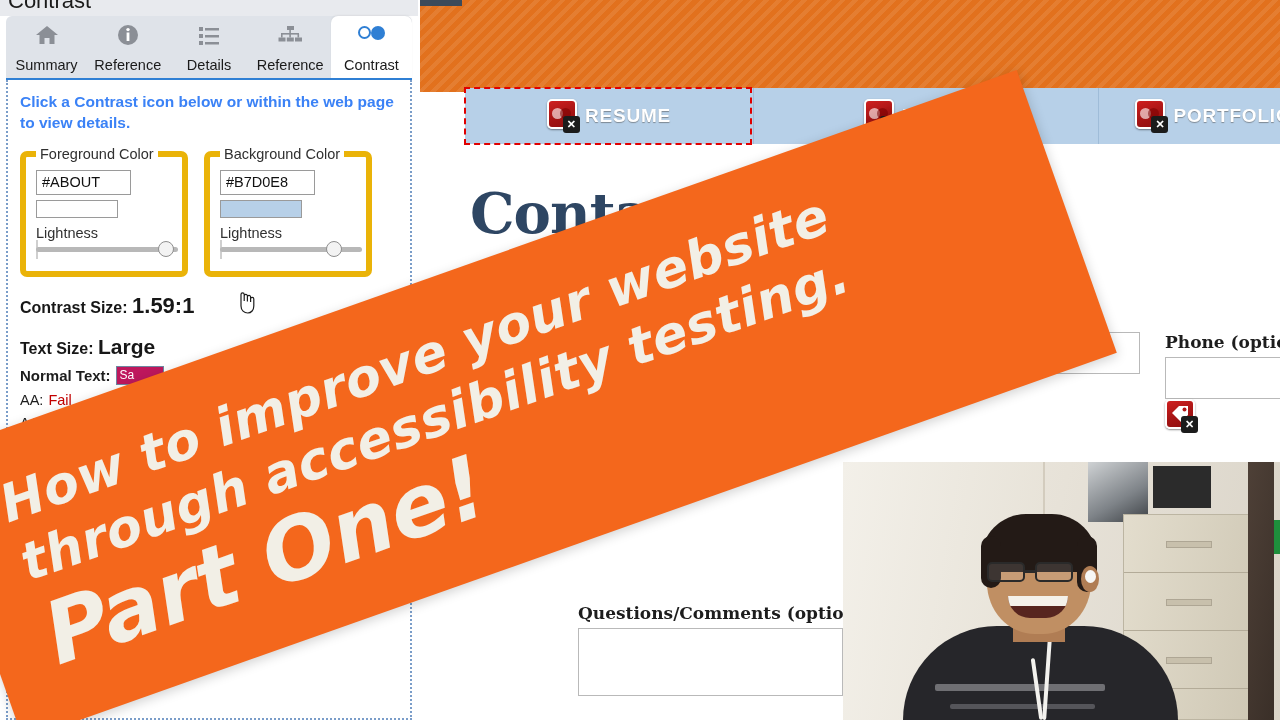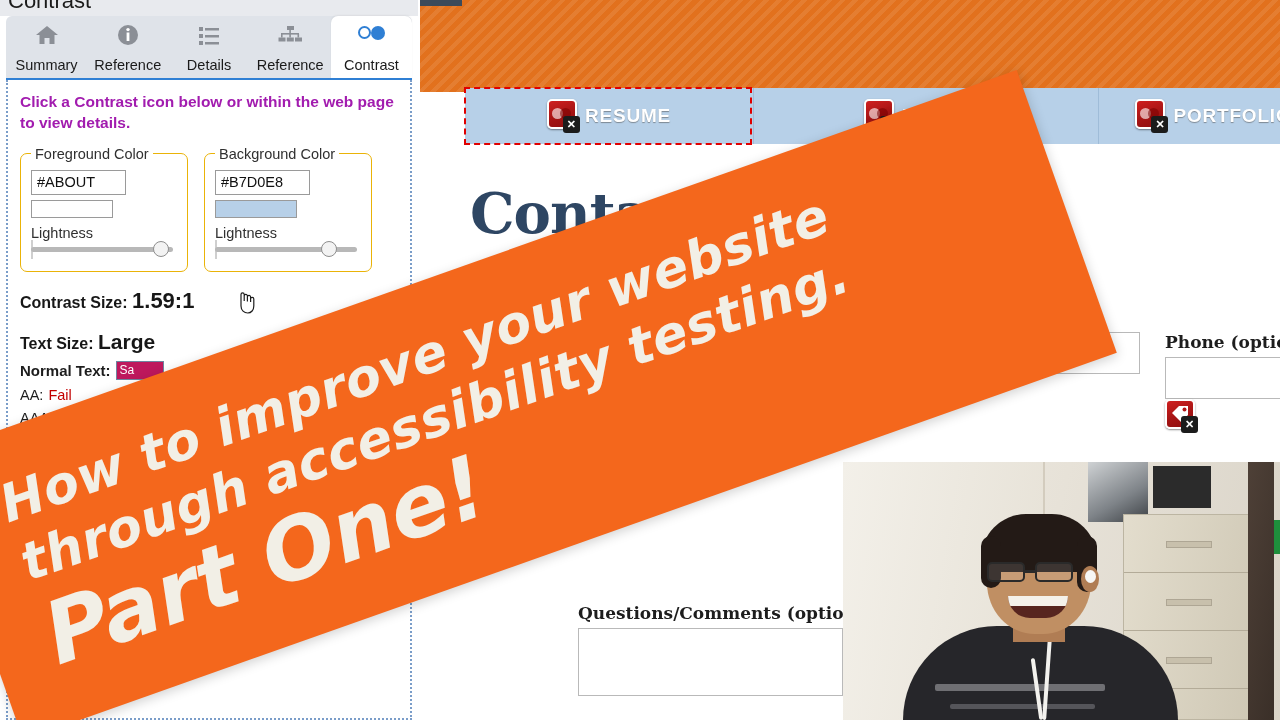--- a/index.html
+++ b/index.html
@@ -113,25 +113,25 @@
   .dot-f{position:absolute;left:13px;top:3px;width:14px;height:14px;border-radius:50%;background:#2f7fd4;}
   .tabrule{position:absolute;left:6px;top:78px;width:406px;height:2px;background:#2f7fd4;}
 
   .panel-body{
     position:absolute;left:6px;top:80px;width:406px;height:640px;
     border:2px dotted #7a9dc9;border-top:none;box-sizing:border-box;
     background:#fff;padding:10px 12px 0 12px;
   }
   .hint{
     font-family:"Liberation Sans",sans-serif;font-weight:bold;font-size:15.5px;
-    color:#a21caf;line-height:1.35;margin:2px 0 12px 0;
+    color:#3b82f6;line-height:1.35;margin:2px 0 12px 0;
   }
   .colorrow{display:flex;gap:16px;}
   fieldset.colorbox{
-    margin:0;border:1px solid #eab308;border-radius:7px;padding:8px 10px 12px 10px;
+    margin:0;border:6px solid #eab308;border-radius:7px;padding:8px 10px 12px 10px;
     width:168px;box-sizing:border-box;
   }
   fieldset.colorbox legend{
     font-family:"Liberation Sans",sans-serif;font-size:14.5px;color:#303030;padding:0 4px;
   }
   .hexinput{
     width:95px;height:25px;border:1px solid #9a9a9a;background:#fff;box-sizing:border-box;
     font-family:"Liberation Sans",sans-serif;font-size:14.5px;color:#111;
     padding:0 5px;line-height:23px;display:block;
   }

